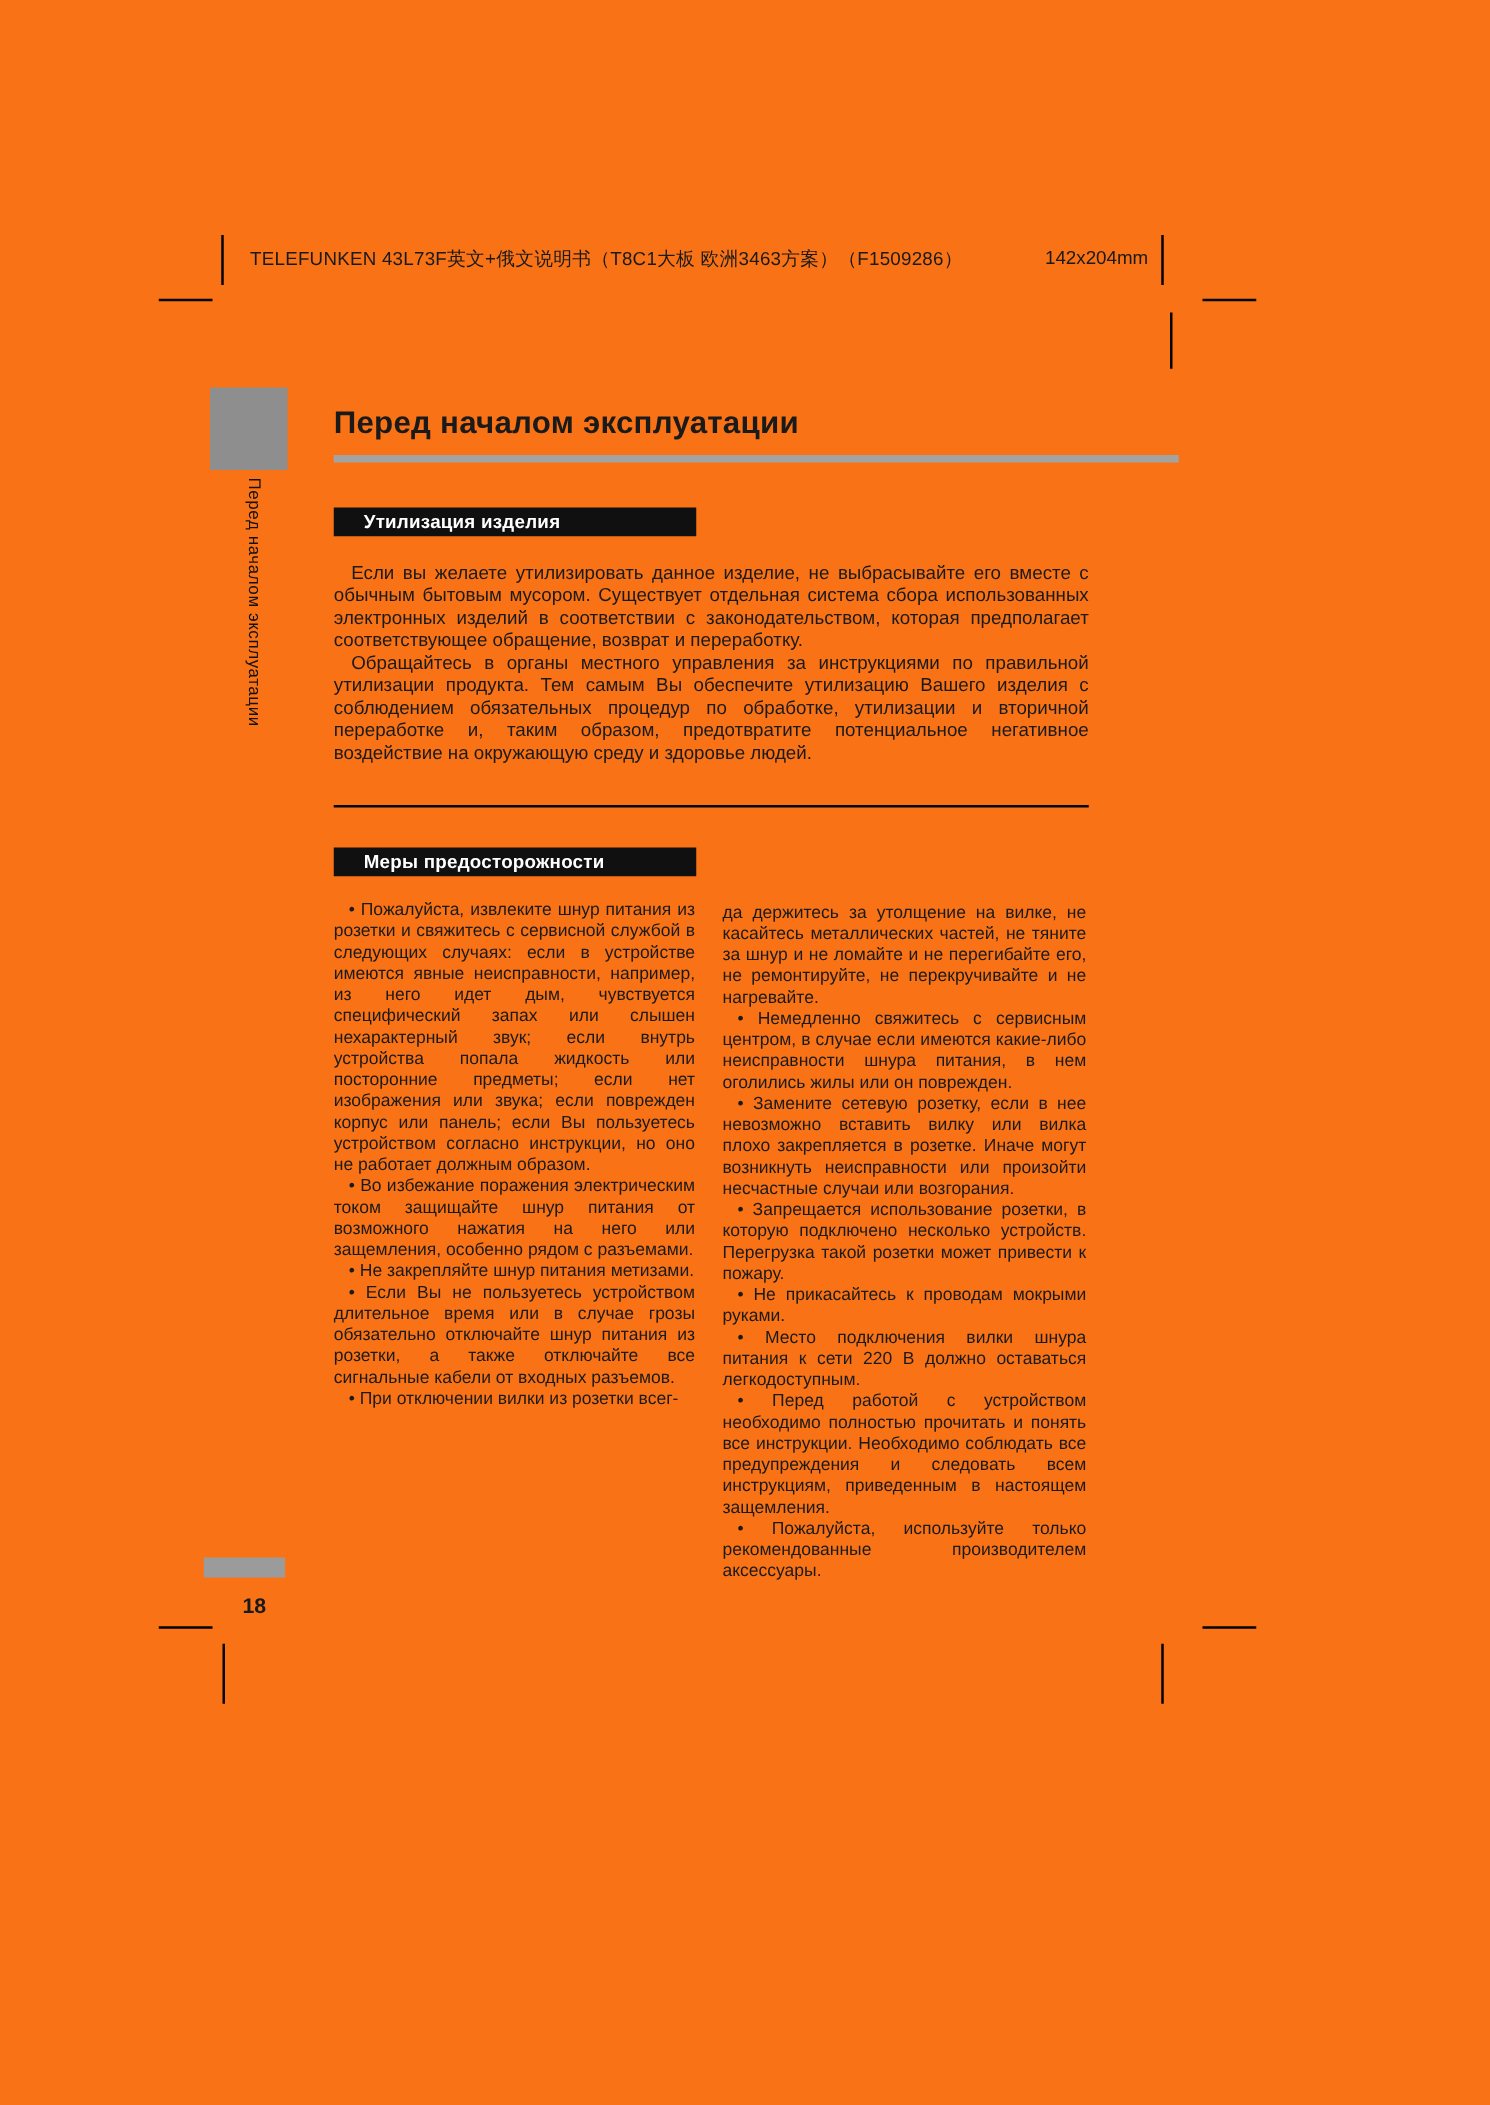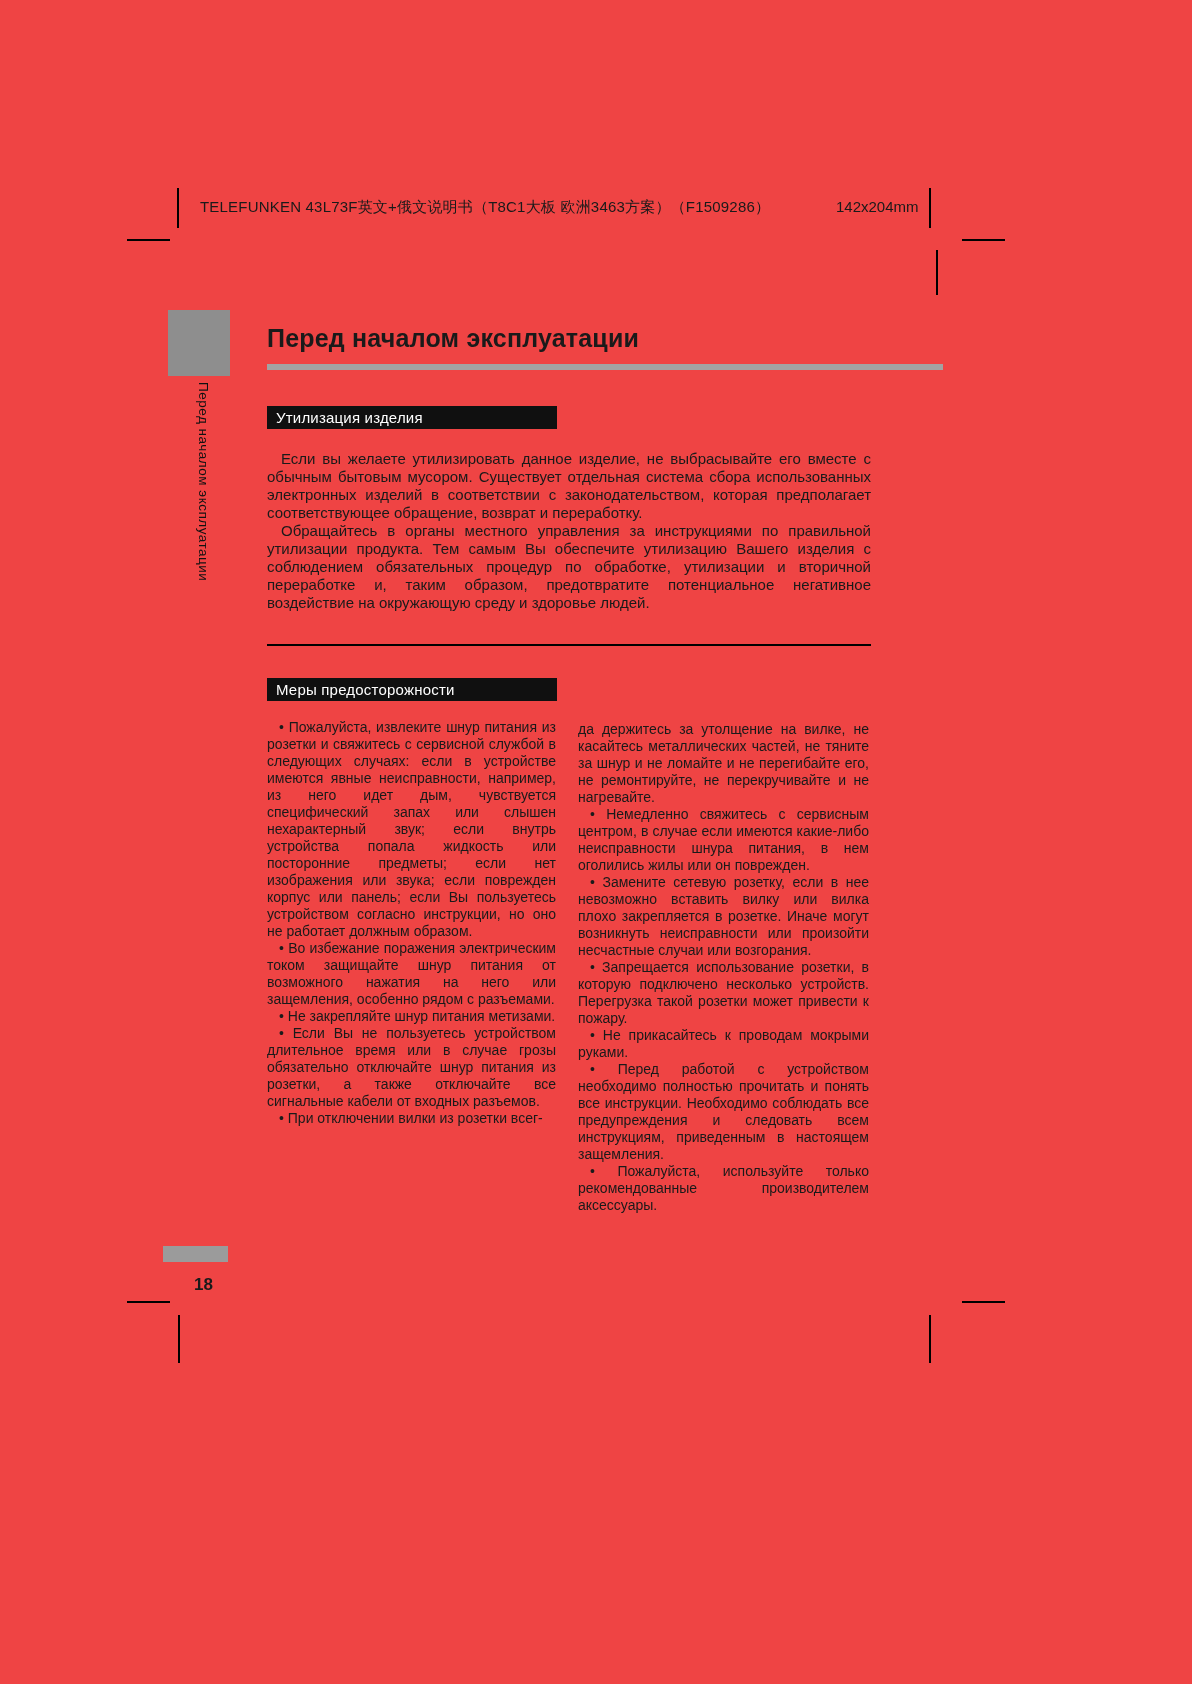--- a/index.html
+++ b/index.html
@@ -1,19 +1,19 @@
 <!DOCTYPE html>
 <html><head>
 <meta charset="utf-8">
 <style>
   html,body{margin:0;padding:0;background:#e8e8e8;}
   .page{
     position:relative;
     width:1192px;height:1684px;
-    background:#ef4444;
+    background:#f97316;
     font-family:"Liberation Sans", sans-serif;
     color:#1a1a1a;
     overflow:hidden;
     margin:0 auto;
   }
   
   .hdr-left{position:absolute;left:200px;top:198px;font-size:15px;letter-spacing:.2px;white-space:nowrap;}
   .hdr-right{position:absolute;left:836px;top:198px;font-size:15px;white-space:nowrap;}
   .vtick{position:absolute;width:2px;background:#000;}
   .htick{position:absolute;height:2px;background:#000;}
@@ -28,22 +28,22 @@
   }
 
   
   .title{position:absolute;left:267px;top:324px;font-size:25px;font-weight:bold;letter-spacing:.2px;}
   .title-rule{position:absolute;left:267px;top:364px;width:676px;height:6px;background:#a3a3a3;}
 
   
   .sec-bar{
     position:absolute;left:267px;width:290px;height:23px;
     background:#101010;color:#ffffff;
-    font-size:15px;font-weight:normal;line-height:23px;
-    padding-left:9px;box-sizing:border-box;letter-spacing:.2px;
+    font-size:15px;font-weight:bold;line-height:23px;
+    padding-left:24px;box-sizing:border-box;letter-spacing:.2px;
   }
   .sec1-bar{top:406px;}
   .sec2-bar{top:678px;}
 
   
   .recycle-body{
     position:absolute;left:267px;top:450px;width:604px;
     font-size:15px;font-weight:normal;line-height:18px;text-align:justify;
   }
   .recycle-body p{margin:0;text-indent:14px;}
@@ -102,20 +102,21 @@
     <p class="bi">• Если Вы не пользуетесь устройством длительное время или в случае грозы обязательно отключайте шнур питания из розетки, а также отключайте все сигнальные кабели от входных разъемов.</p>
     <p class="bi">• При отключении вилки из розетки всег-</p>
   </div>
 
   <div class="col col-right">
     <p>да держитесь за утолщение на вилке, не касайтесь металлических частей, не тяните за шнур и не ломайте и не перегибайте его, не ремонтируйте, не перекручивайте и не нагревайте.</p>
     <p class="bi">• Немедленно свяжитесь с сервисным центром, в случае если имеются какие-либо неисправности шнура питания, в нем оголились жилы или он поврежден.</p>
     <p class="bi">• Замените сетевую розетку, если в нее невозможно вставить вилку или вилка плохо закрепляется в розетке. Иначе могут возникнуть неисправности или произойти несчастные случаи или возгорания.</p>
     <p class="bi">• Запрещается использование розетки, в которую подключено несколько устройств. Перегрузка такой розетки может привести к пожару.</p>
     <p class="bi">• Не прикасайтесь к проводам мокрыми руками.</p>
+    <p class="bi">• Место подключения вилки шнура питания к сети 220 В должно оставаться легкодоступным.</p>
     <p class="bi">• Перед работой с устройством необходимо полностью прочитать и понять все инструкции. Необходимо соблюдать все предупреждения и следовать всем инструкциям, приведенным в настоящем защемления.</p>
     <p class="bi">• Пожалуйста, используйте только рекомендованные производителем аксессуары.</p>
   </div>
 
   <div class="footer-bar"></div>
   <div class="page-num">18</div>
 
 </div>
 
 </body></html>

